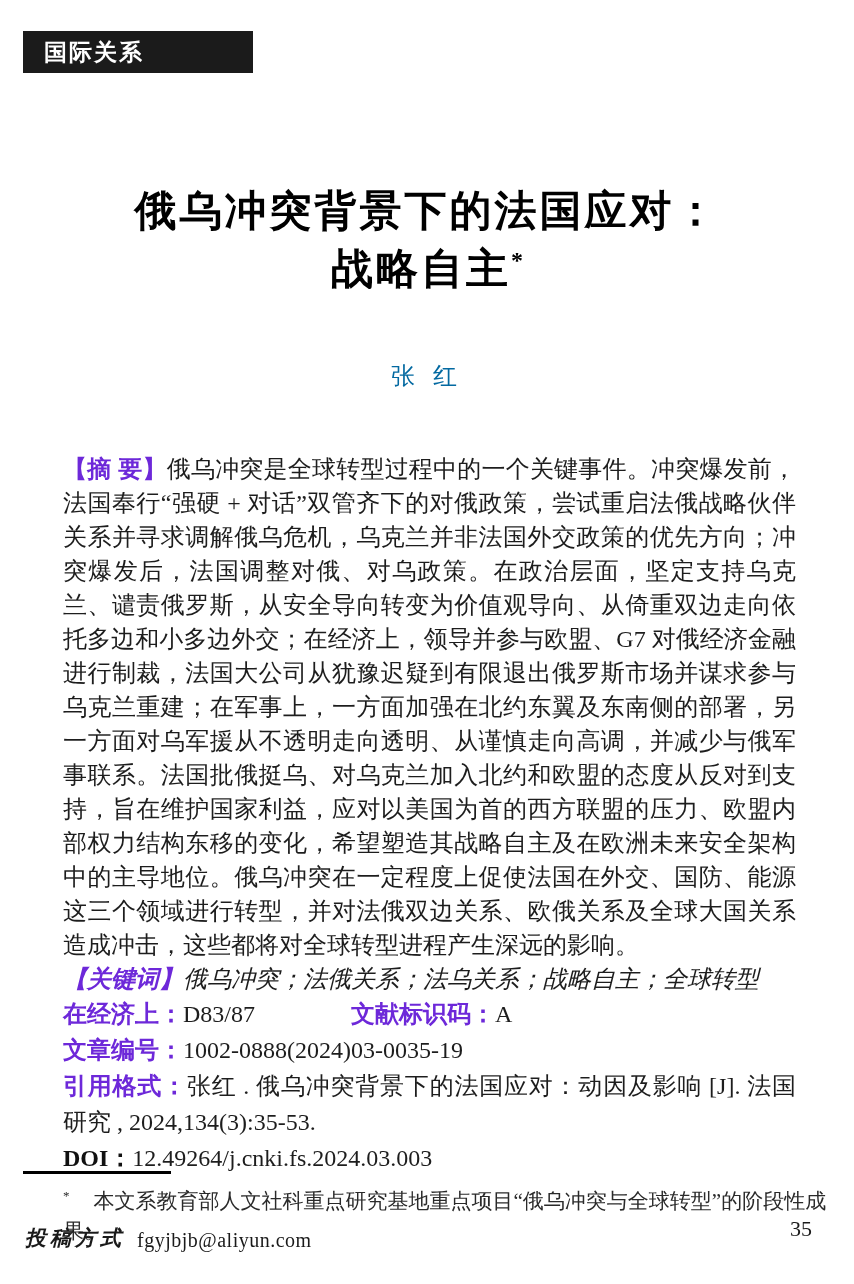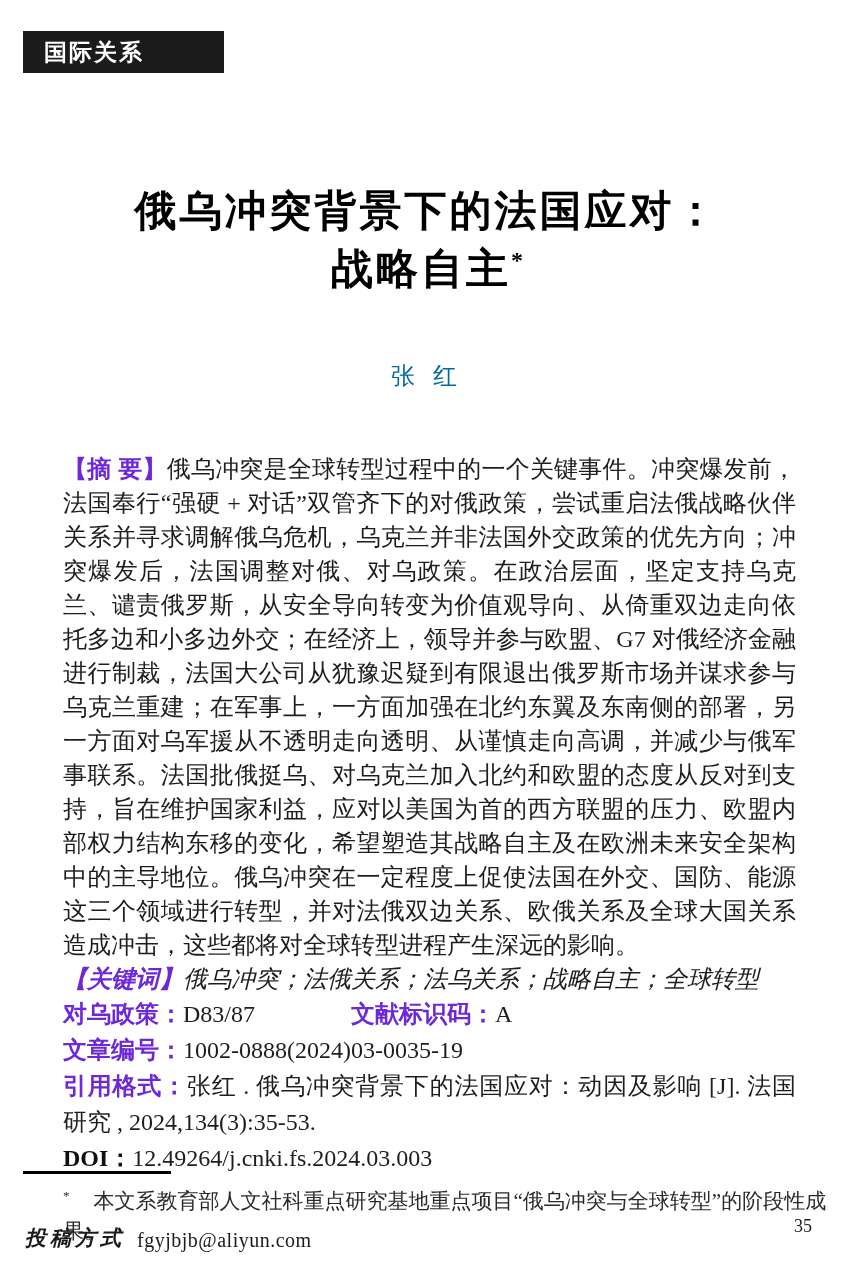--- a/index.html
+++ b/index.html
@@ -12,21 +12,21 @@
     overflow: hidden;
     font-family: "Liberation Serif", serif;
     color: #1c1c1c;
   }
 
   
   .category-box {
     position: absolute;
     left: 23px;
     top: 31px;
-    width: 201px;
+    width: 230px;
     height: 42px;
     background: #1b1b1b;
     display: flex;
     align-items: center;
   }
   .category-box .label {
     color: #ffffff;
     font-family: "Liberation Sans", sans-serif;
     font-weight: bold;
     font-size: 23px;
@@ -150,21 +150,21 @@
   }
   .submission-email {
     font-size: 20px;
     color: #1a1a1a;
     letter-spacing: 0.5px;
   }
   .page-number {
     position: absolute;
     right: 42px;
     top: 1216px;
-    font-size: 18px;
+    font-size: 22px;
     color: #1a1a1a;
   }
 </style>
 </head>
 <body>
 
 <div class="page">
 
   <div class="category-box">
     <span class="label">国际关系</span>
@@ -178,21 +178,21 @@
   <div class="author">张 红</div>
 
   <div class="frontmatter">
     <p class="abstract">
       <span class="lbl-hei">【摘 要】</span><span>俄乌冲突是全球转型过程中的一个关键事件。冲突爆发前，法国奉行“强硬 + 对话”双管齐下的对俄政策，尝试重启法俄战略伙伴关系并寻求调解俄乌危机，乌克兰并非法国外交政策的优先方向；冲突爆发后，法国调整对俄、对乌政策。在政治层面，坚定支持乌克兰、谴责俄罗斯，从安全导向转变为价值观导向、从倚重双边走向依托多边和小多边外交；在经济上，领导并参与欧盟、G7 对俄经济金融进行制裁，法国大公司从犹豫迟疑到有限退出俄罗斯市场并谋求参与乌克兰重建；在军事上，一方面加强在北约东翼及东南侧的部署，另一方面对乌军援从不透明走向透明、从谨慎走向高调，并减少与俄军事联系。法国批俄挺乌、对乌克兰加入北约和欧盟的态度从反对到支持，旨在维护国家利益，应对以美国为首的西方联盟的压力、欧盟内部权力结构东移的变化，希望塑造其战略自主及在欧洲未来安全架构中的主导地位。俄乌冲突在一定程度上促使法国在外交、国防、能源这三个领域进行转型，并对法俄双边关系、欧俄关系及全球大国关系造成冲击，这些都将对全球转型进程产生深远的影响。</span>
     </p>
     <p class="keywords">
       <span class="lbl-hei">【关键词】</span><span>俄乌冲突；法俄关系；法乌关系；战略自主；全球转型</span>
     </p>
     <p class="meta-line">
-      <span class="lbl-hei">对乌政策：</span><span>D83/87</span><span class="doc-code-gap"></span><span class="lbl-hei">文献标识码：</span><span>A</span>
+      <span class="lbl-hei">在经济上：</span><span>D83/87</span><span class="doc-code-gap"></span><span class="lbl-hei">文献标识码：</span><span>A</span>
     </p>
     <p class="meta-line">
       <span class="lbl-hei">文章编号：</span><span>1002-0888(2024)03-0035-19</span>
     </p>
     <p class="meta-line">
       <span class="lbl-hei">引用格式：</span><span>张红 . 俄乌冲突背景下的法国应对：动因及影响 [J]. 法国研究 , 2024,134(3):35-53.</span>
     </p>
     <p class="meta-line">
       <span class="lbl-doi">DOI：</span><span>12.49264/j.cnki.fs.2024.03.003</span>
     </p>

